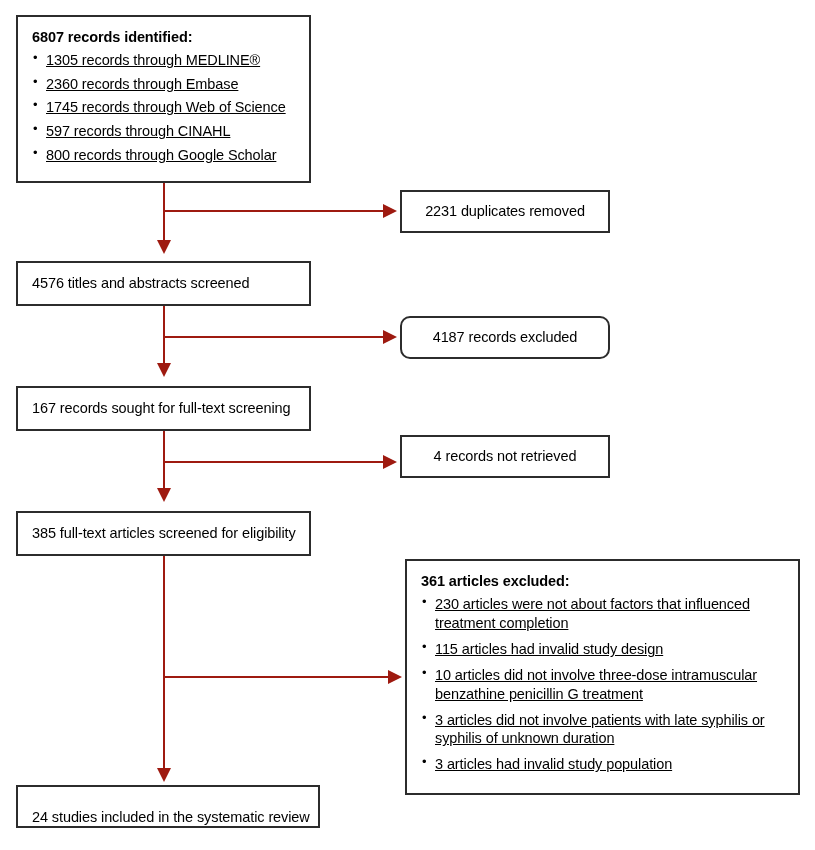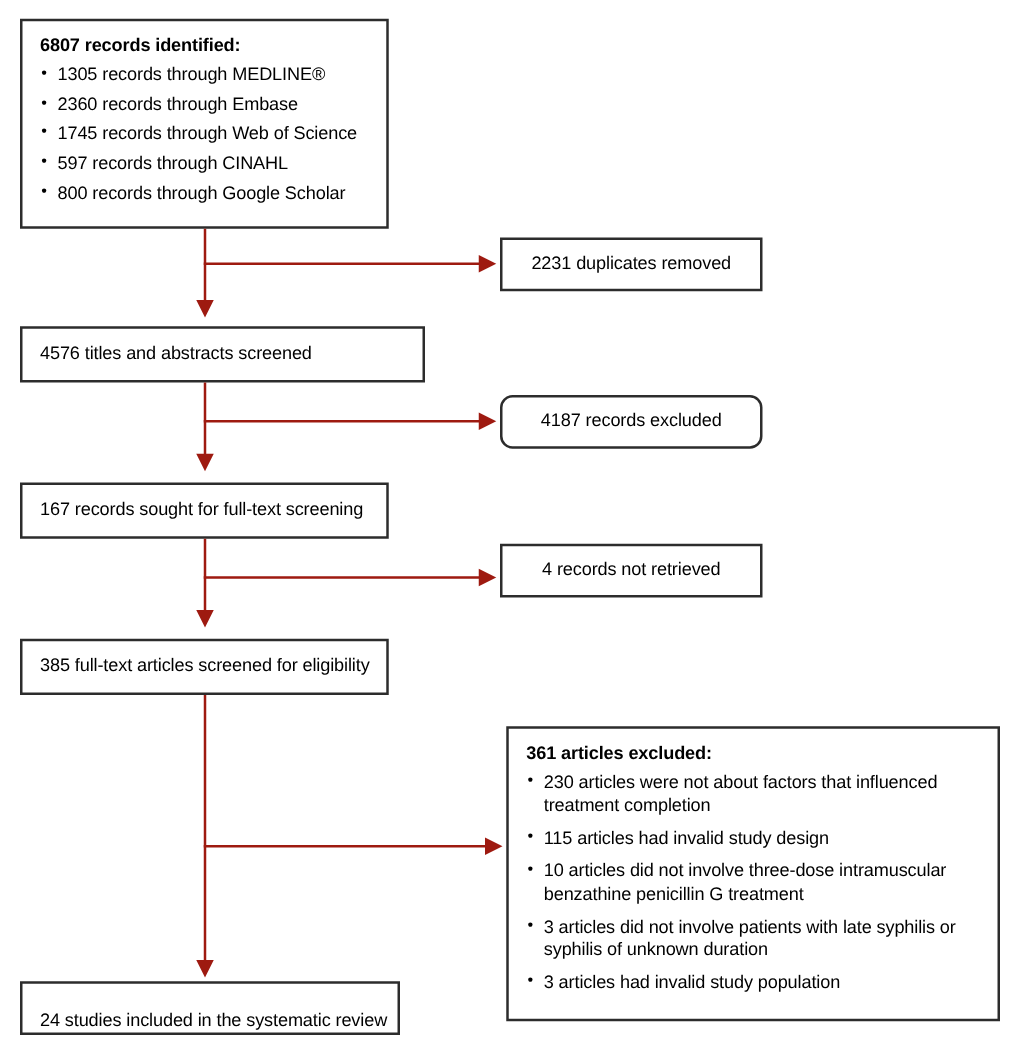--- a/index.html
+++ b/index.html
@@ -49,20 +49,21 @@
     font-size: 14.5px;
     font-weight: bold;
     letter-spacing: -0.1px;
     margin: 0 0 5px 0;
     line-height: 1.2;
   }
   ul.bullets {
     list-style: none;
     margin: 0;
     padding: 0;
+    text-decoration: underline;
   }
   ul.bullets li {
     position: relative;
     padding-left: 14px;
     font-size: 14.5px;
     line-height: 1.28;
     letter-spacing: -0.1px;
     margin-bottom: 5px;
   }
   ul.bullets li:last-child { margin-bottom: 16px; }
@@ -121,21 +122,21 @@
 
   <div class="vline" style="left:163px; top:183px; height:67px;"></div>
   <div class="arrow-down" style="left:157px; top:240px;"></div>
   <div class="hline" style="left:163px; top:210px; width:222px;"></div>
   <div class="arrow-right" style="left:383px; top:204px;"></div>
 
   <div class="box side-box" style="left:400px; top:190px; width:210px; height:43px;">
     <div class="box-text">2231 duplicates removed</div>
   </div>
 
-  <div class="box box-center left-box" style="left:16px; top:261px; width:324px; height:45px;">
+  <div class="box box-center left-box" style="left:16px; top:261px; width:295px; height:45px;">
     <div class="box-text">4576 titles and abstracts screened</div>
   </div>
 
   <div class="vline" style="left:163px; top:306px; height:67px;"></div>
   <div class="arrow-down" style="left:157px; top:363px;"></div>
   <div class="hline" style="left:163px; top:336px; width:222px;"></div>
   <div class="arrow-right" style="left:383px; top:330px;"></div>
 
   <div class="box side-box" style="left:400px; top:316px; width:210px; height:43px;border-radius:10px;">
     <div class="box-text">4187 records excluded</div>
@@ -156,21 +157,21 @@
 
   <div class="box box-center left-box" style="left:16px; top:511px; width:295px; height:45px;">
     <div class="box-text">385 full-text articles screened for eligibility</div>
   </div>
 
   <div class="vline" style="left:163px; top:556px; height:222px;"></div>
   <div class="arrow-down" style="left:157px; top:768px;"></div>
   <div class="hline" style="left:163px; top:676px; width:227px;"></div>
   <div class="arrow-right" style="left:388px; top:670px;"></div>
 
-  <div class="box list-box" id="excluded-box" style="left:405px; top:559px; width:395px; height:236px;margin-top:22px;">
+  <div class="box list-box" id="excluded-box" style="left:405px; top:559px; width:395px; height:236px;">
     <div class="list-head">361 articles excluded:</div>
     <ul class="bullets">
       <li>230 articles were not about factors that influenced treatment completion</li>
       <li>115 articles had invalid study design</li>
       <li>10 articles did not involve three-dose intramuscular benzathine penicillin G treatment</li>
       <li>3 articles did not involve patients with late syphilis or syphilis of unknown duration</li>
       <li>3 articles had invalid study population</li>
     </ul>
   </div>
 

